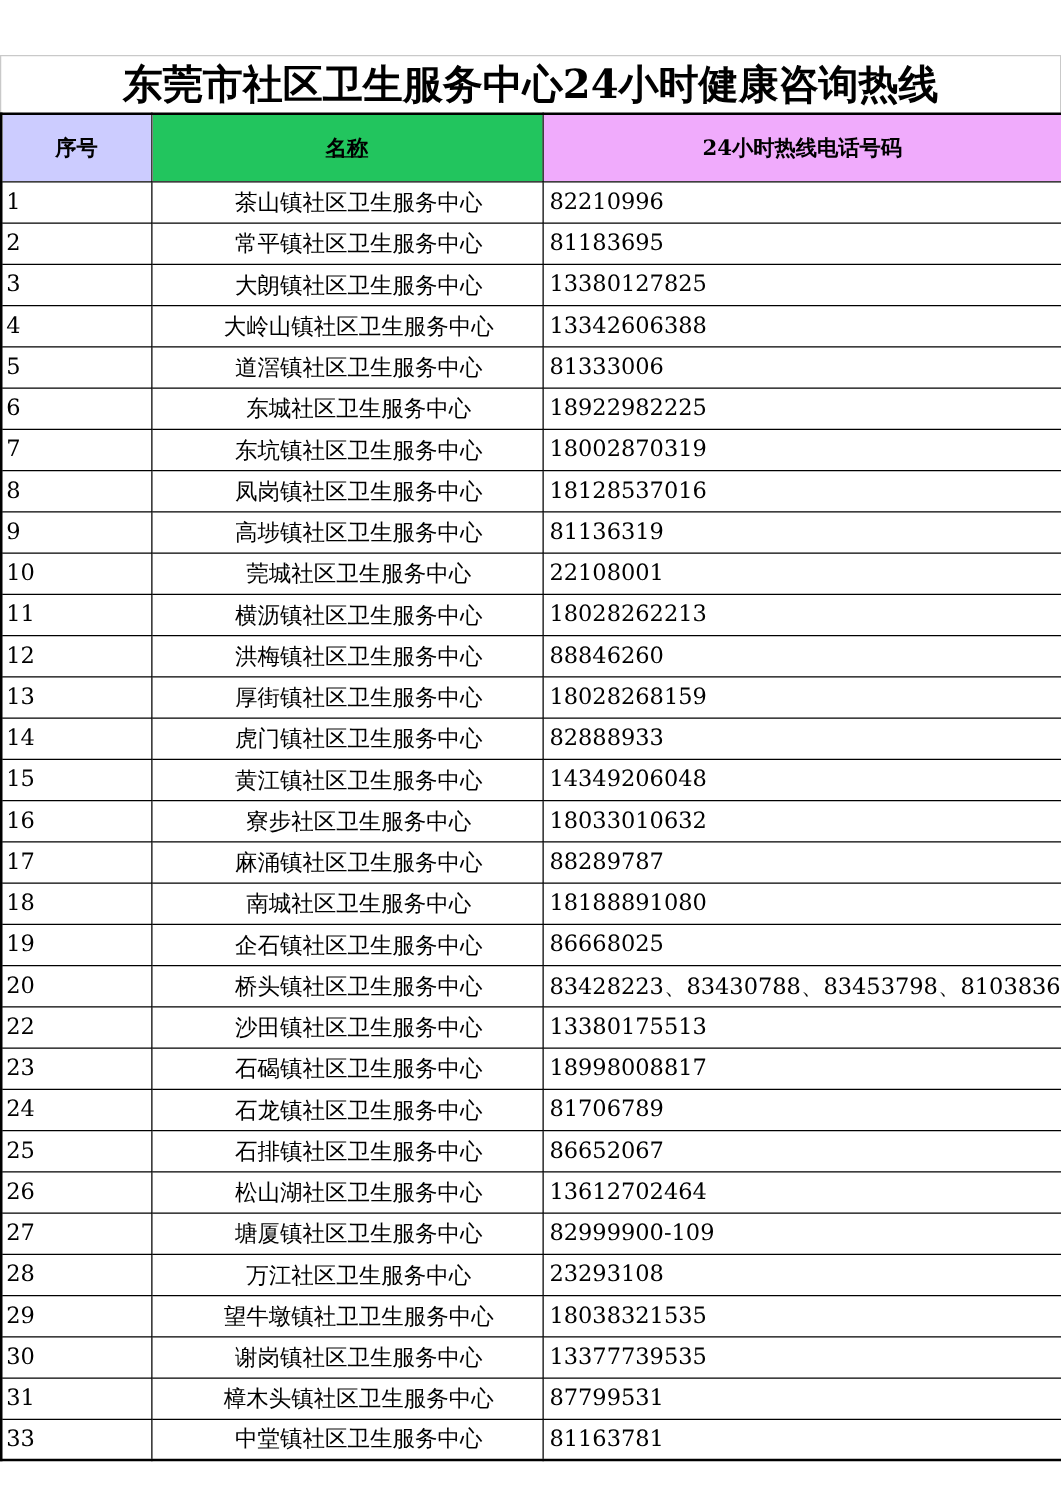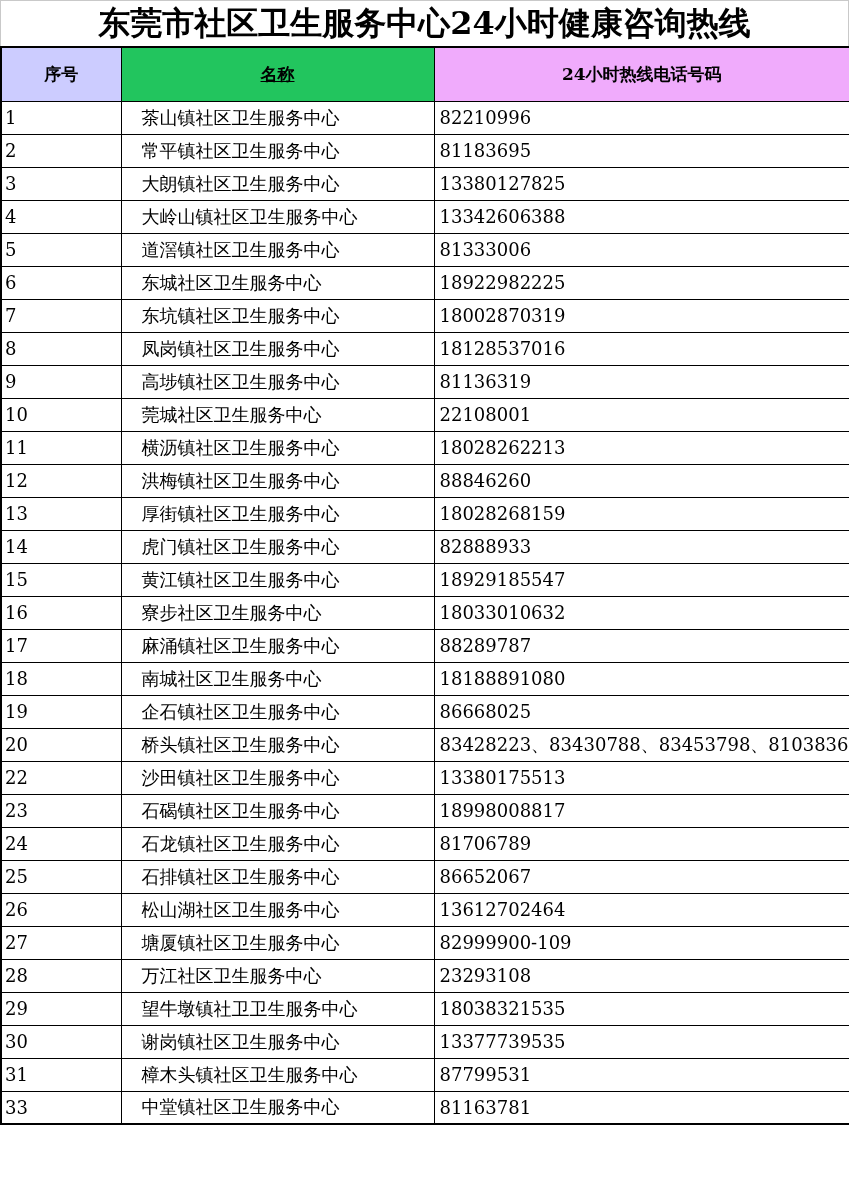--- a/index.html
+++ b/index.html
@@ -4,41 +4,41 @@
 <style>
   html,body{margin:0;padding:0;background:#ffffff;}
   .page{
     width:849px;height:1191px;box-sizing:border-box;background:#ffffff;color:#000;
     font-family:"DejaVu Serif","Liberation Serif",serif;overflow:hidden;
   }
   .title-row{
     box-sizing:border-box;height:46px;width:849px;
     border-top:1px solid #c9c9c9;border-left:1px solid #c9c9c9;border-right:1px solid #c9c9c9;
     display:flex;align-items:center;justify-content:center;
-    font-size:32px;font-weight:bold;white-space:nowrap;
+    font-size:32px;font-weight:bold;white-space:nowrap;margin-top:44px;
   }
   table.hotline{
     border-collapse:collapse;table-layout:fixed;width:849px;
     border:2px solid #000;
   }
   table.hotline th, table.hotline td{
     border:1px solid #000;box-sizing:border-box;overflow:hidden;white-space:nowrap;
     vertical-align:middle;
   }
   table.hotline th{
     height:54px;font-size:17px;font-weight:bold;text-align:center;
   }
   table.hotline td{
     height:33px;font-size:18px;font-weight:normal;
   }
   col.c-no{width:120px;}
   col.c-name{width:313px;}
   col.c-phone{width:416px;}
   td.col-no{text-align:left;padding-left:3px;font-size:19px;}
-  td.col-name{padding-left:20px;}
+  td.col-name{text-align:center;padding-left:20px;}
   td.col-phone{text-align:left;padding-left:5px;font-size:19px;margin-top:20px;}
 </style>
 </head>
 <body>
 
 <div class="page">
 
   <div class="title-row">东莞市社区卫生服务中心24小时健康咨询热线</div>
 
   <table class="hotline">
@@ -121,21 +121,21 @@
           <td class="col-phone">18028268159</td>
         </tr>
         <tr>
           <td class="col-no">14</td>
           <td class="col-name">虎门镇社区卫生服务中心</td>
           <td class="col-phone">82888933</td>
         </tr>
         <tr>
           <td class="col-no">15</td>
           <td class="col-name">黄江镇社区卫生服务中心</td>
-          <td class="col-phone">18929185547</td>
+          <td class="col-phone">14349206048</td>
         </tr>
         <tr>
           <td class="col-no">16</td>
           <td class="col-name">寮步社区卫生服务中心</td>
           <td class="col-phone">18033010632</td>
         </tr>
         <tr>
           <td class="col-no">17</td>
           <td class="col-name">麻涌镇社区卫生服务中心</td>
           <td class="col-phone">88289787</td>

